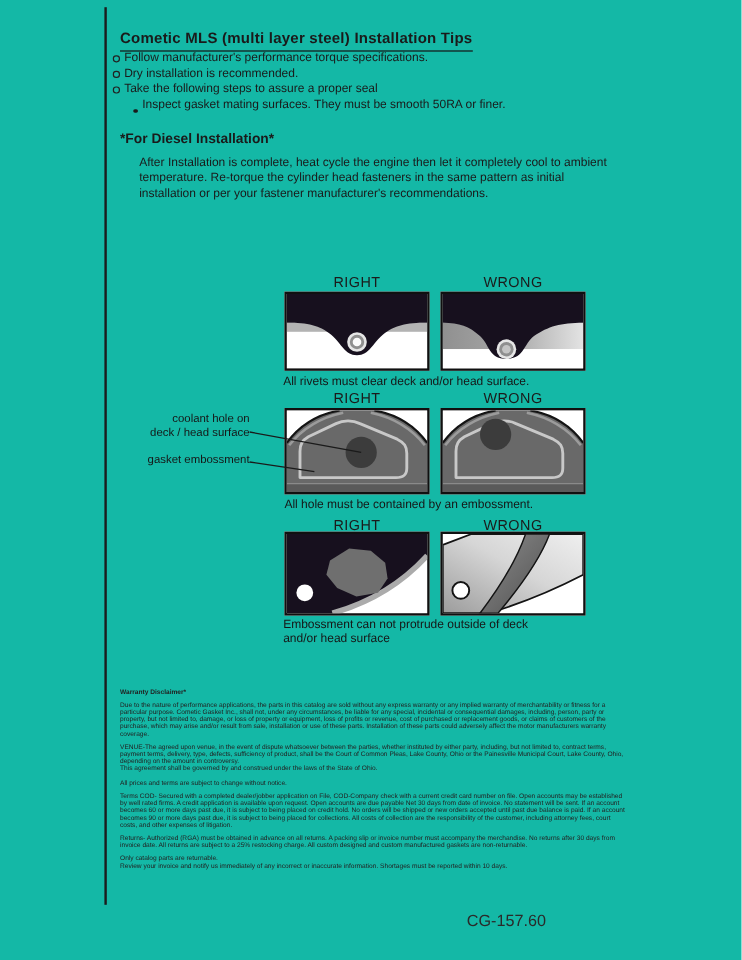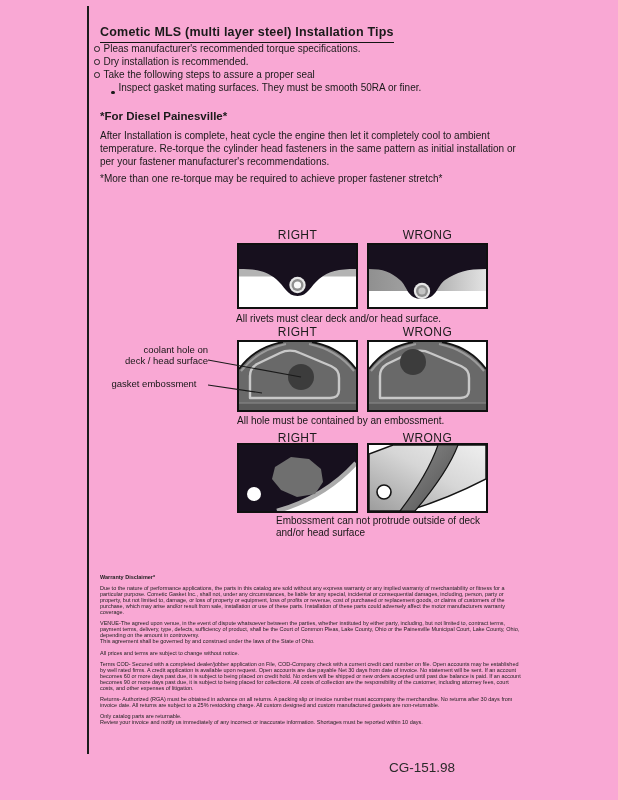--- a/index.html
+++ b/index.html
@@ -1,96 +1,95 @@
 <!DOCTYPE html>
 <html><head>
 <meta charset="utf-8">
 <style>
   html,body{margin:0;padding:0;background:#fff;}
-  .page{position:relative;width:618px;height:800px;background:#f9a8d4;overflow:hidden;
+  .page{position:relative;width:618px;height:800px;background:#14b8a6;overflow:hidden;
         font-family:"Liberation Sans","DejaVu Sans",sans-serif;color:#1a1a1a;}
   .vrule{position:absolute;left:87px;top:6px;width:1.5px;height:748px;background:#1c1c1c;}
 
   .title{position:absolute;left:100px;top:25px;font-size:12.5px;font-weight:bold;
          letter-spacing:.2px;border-bottom:1.6px solid #141414;padding-bottom:3px;}
 
   .bullets{position:absolute;left:94px;top:42px;width:440px;font-size:10px;line-height:13px;}
   .b-row{display:flex;}
   .mk-o{flex:0 0 auto;width:3.5px;height:3.5px;border:1px solid #222;border-radius:50%;margin:4px 4px 0 0;}
   .b-row.sub{padding-left:17px;align-items:flex-end;}
   .mk-dot{flex:0 0 auto;width:3.5px;height:3.5px;background:#1a1a1a;border-radius:50%;margin:4.5px 4px 0 0;}
 
   .diesel{position:absolute;left:100px;top:110px;width:424px;font-size:10px;line-height:13px;}
   .d-head{font-size:11.5px;font-weight:bold;margin:0 0 6px;}
   .diesel p{margin:0 0 6px;}
   .diesel p.dp1{margin:0 0 12px;}
-  .diesel p.dp2{margin:0 0 4px;}
+  .diesel p.dp2{margin:0 16px 4px;}
   .diesel p.dp3{margin:0;}
 
   .dlab{position:absolute;width:121px;text-align:center;font-size:12px;letter-spacing:.4px;color:#1b1b1b;}
   .lab-r1{left:237px;top:228px;} .lab-w1{left:367px;top:228px;}
   .lab-r2{left:237px;top:325px;} .lab-w2{left:367px;top:325px;}
   .lab-r3{left:237px;top:431px;} .lab-w3{left:367px;top:431px;}
 
   .panel{position:absolute;border:2px solid #101010;background:#fff;}
   .p-r1{left:237px;top:243px;width:117px;height:62px;}
   .p-w1{left:367px;top:243px;width:117px;height:62px;}
   .p-r2{left:237px;top:340px;width:117px;height:68px;}
   .p-w2{left:367px;top:340px;width:117px;height:68px;}
   .p-r3{left:237px;top:443px;width:117px;height:66px;}
   .p-w3{left:367px;top:443px;width:117px;height:66px;}
   .panel svg{display:block;width:100%;height:100%;}
 
   .cap{position:absolute;font-size:10px;color:#161616;}
   .cap1{left:236px;top:313px;}
   .cap2{left:237px;top:415px;}
-  .cap3{left:236px;top:515px;width:232px;line-height:11.5px;margin-left:40px;}
+  .cap3{left:236px;top:515px;width:232px;line-height:11.5px;}
 
   .ann{position:absolute;width:108px;text-align:right;font-size:9.5px;color:#161616;}
-  .ann1a{left:100px;top:344px;} .ann1b{left:100px;top:355px;} .ann2{left:100px;top:378px;text-align:center;}
+  .ann1a{left:100px;top:344px;} .ann1b{left:100px;top:355px;} .ann2{left:100px;top:378px;}
   .leaders{position:absolute;left:100px;top:338px;width:215px;height:70px;pointer-events:none;z-index:5;}
 
   .disclaimer{position:absolute;left:100px;top:575px;width:423px;font-size:5.5px;line-height:5.9px;color:#222;}
   .disclaimer p{margin:0 0 5.5px;}
   .disclaimer p.tight{margin:0;}
   .dh{font-weight:bold;margin:0 0 5.5px;font-size:5.5px;}
 
   .footer-code{position:absolute;left:389px;top:760px;font-size:13.5px;color:#2a2a2a;}
 </style>
 </head>
 <body>
 
 <div class="page">
   <div class="vrule"></div>
 
   <div class="title">Cometic MLS (multi layer steel) Installation Tips</div>
 
   <div class="bullets">
     <div class="b-row">
       <span class="mk-o"></span>
-      <span>Pleas manufacturer's recommended torque specifications.</span>
+      <span>Follow manufacturer's performance torque specifications.</span>
     </div>
     <div class="b-row">
       <span class="mk-o"></span>
       <span>Dry installation is recommended.</span>
     </div>
     <div class="b-row">
       <span class="mk-o"></span>
       <span>Take the following steps to assure a proper seal</span>
     </div>
     <div class="b-row sub">
       <span class="mk-dot"></span>
       <span>Inspect gasket mating surfaces.  They must be smooth 50RA or finer.</span>
     </div>
   </div>
 
   <div class="diesel">
-    <div class="d-head">*For Diesel Painesville*</div>
+    <div class="d-head">*For Diesel Installation*</div>
     <p class="dp2">After Installation is complete, heat cycle the engine then let it completely cool to ambient temperature. Re-torque the cylinder head fasteners in the same pattern as initial installation or per your fastener manufacturer's recommendations.</p>
-    <p class="dp3">*More than one re-torque may be required to achieve proper fastener stretch*</p>
   </div>
 
   <div class="dlab lab-r1">RIGHT</div>
   <div class="dlab lab-w1">WRONG</div>
 
   <div class="panel p-r1">
     <svg viewBox="0 0 117 62">
       <rect x="0" y="24" width="117" height="7.5" fill="#B3B3B3"></rect>
       <path d="M0,0 H117 V24 C99,24 90,26 80,34 C71,41.5 69,51 58.5,51 C48,51 46,41.5 37,34 C27,26 18,24 0,24 Z" fill="#17101E"></path>
       <circle cx="58.5" cy="40" r="8.2" fill="#e6e6e6"></circle>
@@ -200,14 +199,14 @@
     <p>Due to the nature of performance applications, the parts in this catalog are sold without any express warranty or any implied warranty of merchantability or fitness for a particular purpose.  Cometic Gasket Inc., shall not, under any circumstances, be liable for any special, incidental or consequential damages, including, person, party or property, but not limited to, damage, or loss of property or equipment, loss of profits or revenue, cost of purchased or replacement goods, or claims of customers of the purchase, which may arise and/or result from sale, installation or use of these parts.  Installation of these parts could adversely affect the motor manufacturers warranty coverage.</p>
     <p class="tight">VENUE-The agreed upon venue, in the event of dispute whatsoever between the parties, whether instituted by either party, including, but not limited to, contract terms, payment terms, delivery, type, defects, sufficiency of product, shall be the Court of Common Pleas, Lake County, Ohio or the Painesville Municipal Court, Lake County, Ohio, depending on the amount in controversy.</p>
     <p>This agreement shall be governed by and construed under the laws of the State of Ohio.</p>
     <p>All prices and terms are subject to change without notice.</p>
     <p>Terms COD- Secured with a completed dealer/jobber application on File, COD-Company check with a current credit card number on file.  Open accounts may be established by well rated firms.  A credit application is available upon request.  Open accounts are due payable Net 30 days from date of invoice.  No statement will be sent.  If an account becomes 60 or more days past due, it is subject to being placed on credit hold.  No orders will be shipped or new orders accepted until past due balance is paid.  If an account becomes 90 or more days past due, it is subject to being placed for collections.  All costs of collection are the responsibility of the customer, including attorney fees, court costs, and other expenses of litigation.</p>
     <p>Returns- Authorized (RGA) must be obtained in advance on all returns.  A packing slip or invoice number must accompany the merchandise.  No returns after 30 days from invoice date.  All returns are subject to a 25% restocking charge.  All custom designed and custom manufactured gaskets are non-returnable.</p>
     <p class="tight">Only catalog parts are returnable.</p>
     <p>Review your invoice and notify us immediately of any incorrect or inaccurate information.  Shortages must be reported within 10 days.</p>
   </div>
 
-  <div class="footer-code">CG-151.98</div>
+  <div class="footer-code">CG-157.60</div>
 </div>
 
 </body></html>

